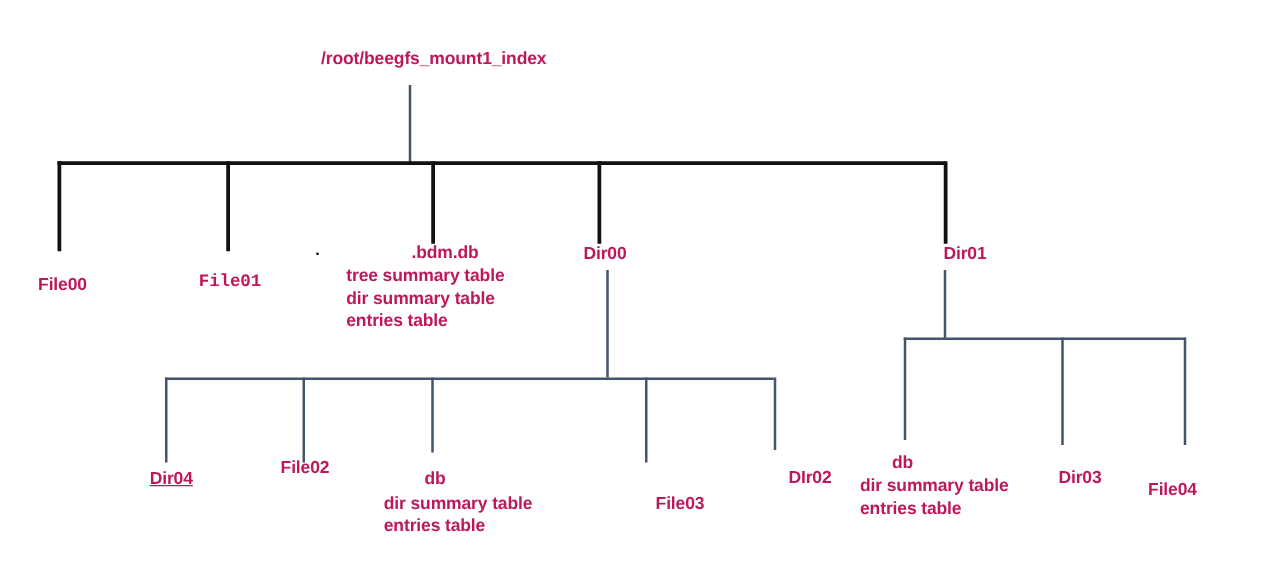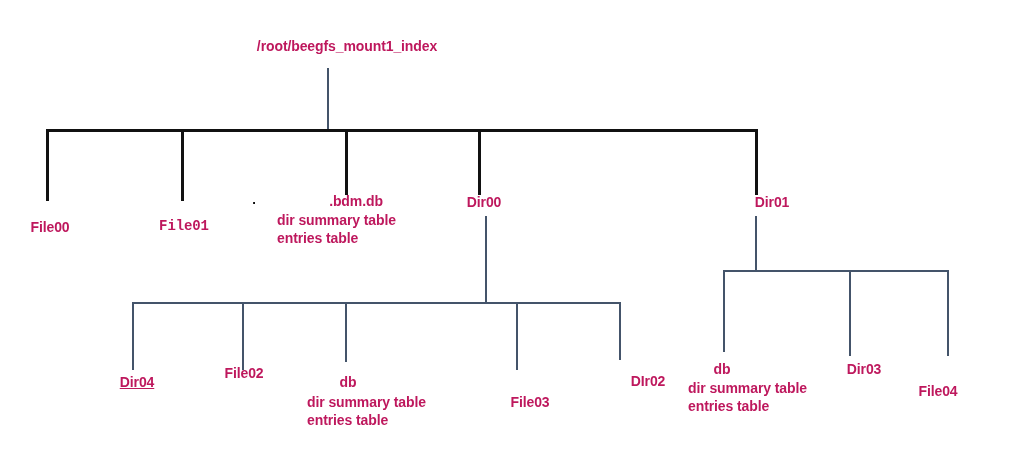--- a/index.html
+++ b/index.html
@@ -57,20 +57,21 @@
   <div class="ln v blk" style="left:755px;top:129px;height:66px;"></div>
 
   <div class="lab c s13" style="left:50px;top:218px;">File00</div>
 
   <div class="lab c s13" style="left:184px;top:217px;font-family:Liberation Mono, monospace;">File01</div>
 
   <div class="lab c dot" style="left:254px;top:192px;">.</div>
 
   <div class="lab c s13" style="left:356px;top:192px;">.bdm.db</div>
   <div class="lab s13" style="left:277px;top:211px;">
+    <span class="sub">tree summary table</span>
     <span class="sub">dir summary table</span>
     <span class="sub">entries table</span>
   </div>
 
   <div class="lab c s13" style="left:484px;top:193px;">Dir00</div>
 
   <div class="lab c s13" style="left:760px;top:193px;margin-left:12px;">Dir01</div>
 
   <div class="ln v blu" style="left:485px;top:216px;height:86px;"></div>
   <div class="ln h blu" style="left:132px;top:302px;width:487px;"></div>
@@ -84,34 +85,34 @@
   <div class="lab c s13" style="left:137px;top:373px;text-decoration:underline;">Dir04</div>
 
   <div class="lab c s13" style="left:244px;top:364px;">File02</div>
 
   <div class="lab c s13" style="left:348px;top:373px;">db</div>
   <div class="lab s13" style="left:307px;top:393px;">
     <span class="sub">dir summary table</span>
     <span class="sub">entries table</span>
   </div>
 
-  <div class="lab c s13" style="left:530px;top:393px;">File03</div>
+  <div class="lab c s13" style="left:544px;top:393px;">File03</div>
 
   <div class="lab c s13" style="left:648px;top:372px;">DIr02</div>
 
   <div class="ln v blu" style="left:755px;top:216px;height:55px;"></div>
   <div class="ln h blu" style="left:723px;top:270px;width:225px;"></div>
 
   <div class="ln v blu" style="left:723px;top:270px;height:82px;"></div>
   <div class="ln v blu" style="left:849px;top:270px;height:86px;"></div>
   <div class="ln v blu" style="left:947px;top:270px;height:86px;"></div>
 
   <div class="lab c s13" style="left:722px;top:360px;">db</div>
   <div class="lab s13" style="left:688px;top:379px;">
     <span class="sub">dir summary table</span>
     <span class="sub">entries table</span>
   </div>
 
-  <div class="lab c s13" style="left:864px;top:360px;">Dir03</div>
+  <div class="lab c s13" style="left:864px;top:372px;">Dir03</div>
 
   <div class="lab c s13" style="left:938px;top:382px;">File04</div>
 
 </div>
 
 </body></html>

